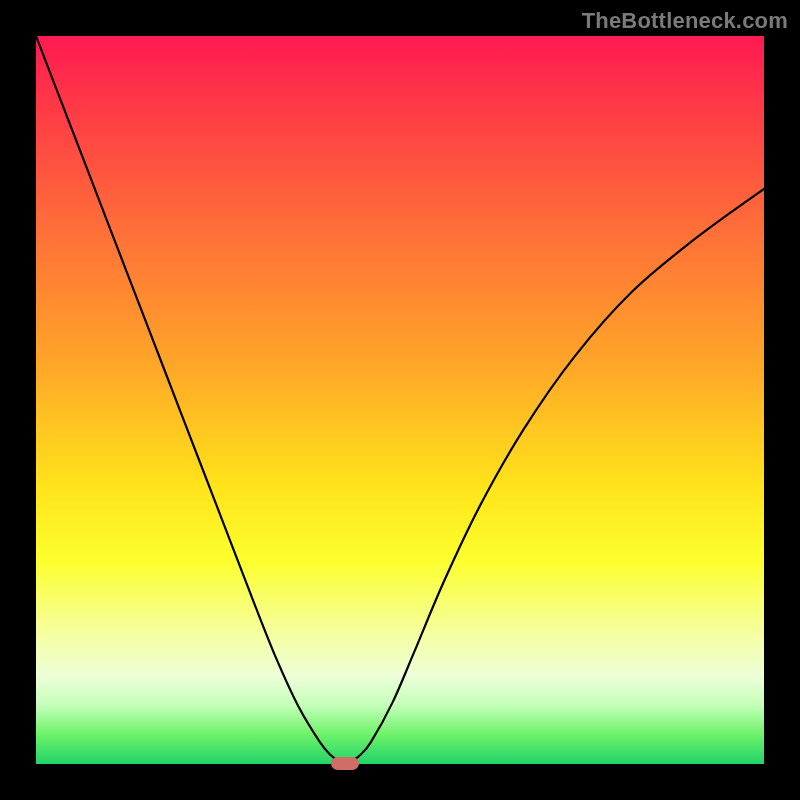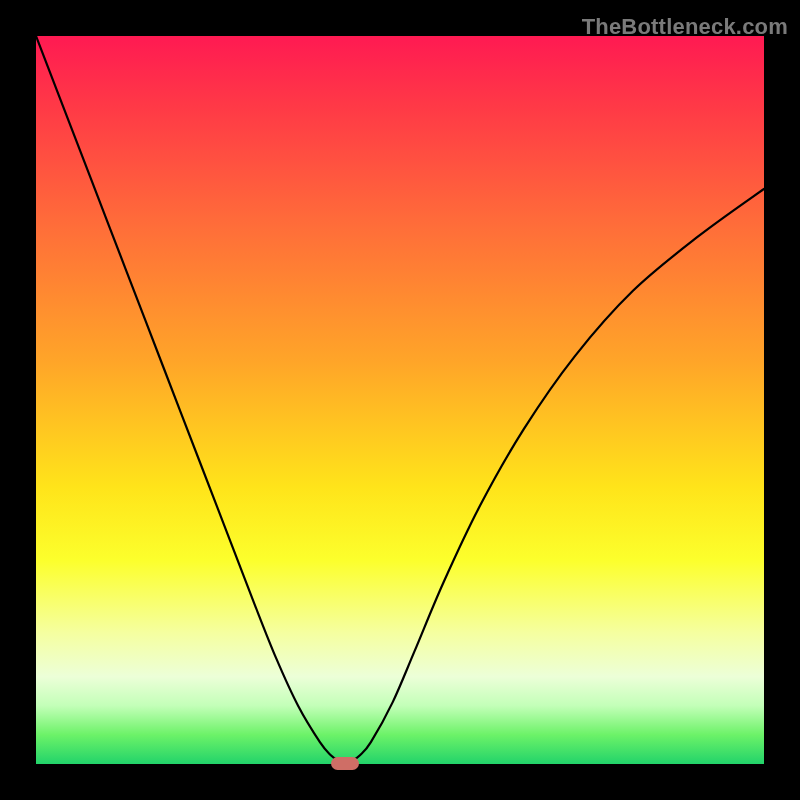--- a/index.html
+++ b/index.html
@@ -35,21 +35,21 @@
       #fcff2c 72%,
       #f5ffa0 82%,
       #ecffd8 88%,
       #c3ffb8 92%,
       #6cf268 96%,
       #22d36a 100%
     );
   }
   .watermark {
     position: absolute;
-    top: 14px;
+    top: 8px;
     right: 12px;
     color: #7a7a7a;
     font-size: 22px;
     font-weight: 600;
     letter-spacing: 0.2px;
     user-select: none;
   }
   svg.curve {
     position: absolute;
     left: 0;

